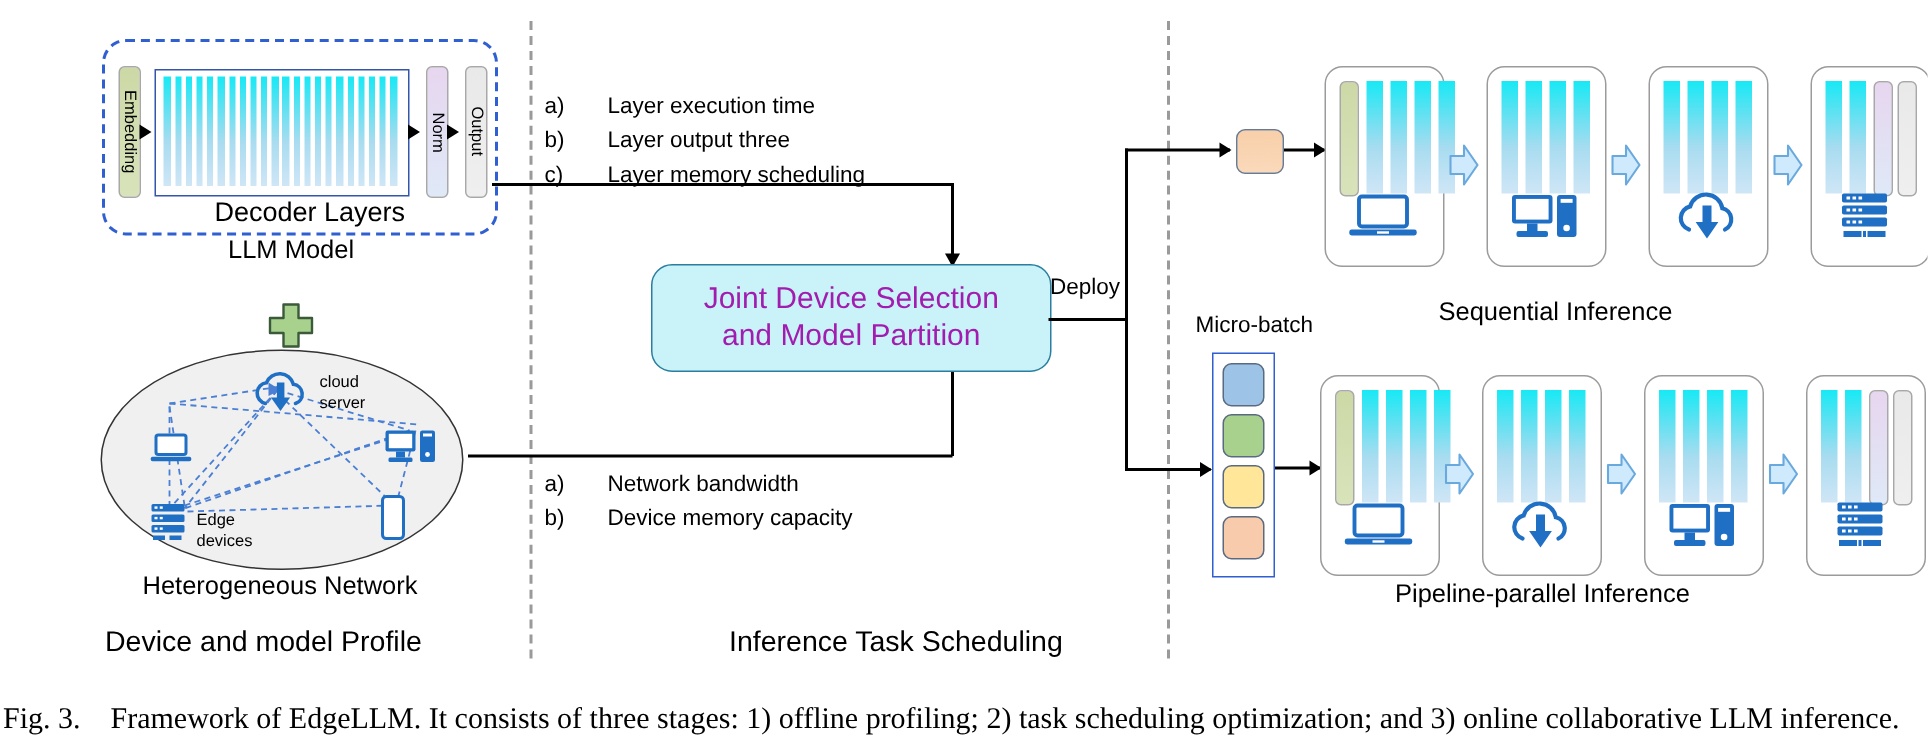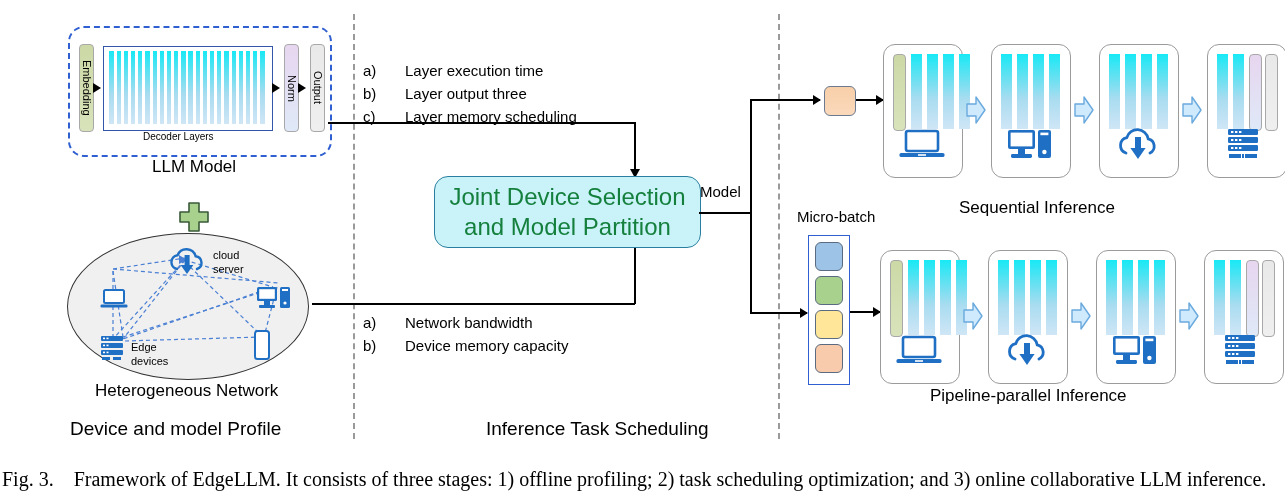--- a/index.html
+++ b/index.html
@@ -4,21 +4,21 @@
 <style>
   html,body{margin:0;padding:0;background:#ffffff;}
   body{width:1285px;height:504px;position:relative;font-family:"Liberation Sans",sans-serif;color:#000;overflow:hidden;}
   .fig{position:absolute;left:0;top:0;width:1285px;height:504px;}
   .abs{position:absolute;}
 
   
   .lbl{position:absolute;white-space:nowrap;font-family:"Liberation Sans",sans-serif;color:#000;}
   .stage-title{font-size:19px;}
   .block-title{font-size:17px;}
-  .small{font-size:10px;}
+  .small{font-size:18px;}
   .tiny{font-size:11px;}
   .prof{font-size:15px;}
 
   
   .divider{position:absolute;top:14px;width:0;height:425px;border-left:2px dashed #9a9a9a;}
 
   
   .llm-box{position:absolute;border:2px dashed #2f5fd0;border-radius:16px;background:#ffffff;}
 
   
@@ -51,21 +51,21 @@
 
   
   .ellipse{position:absolute;border:1.6px solid #333;border-radius:50%;background:#f0f0f0;}
 
   
   .plus{position:absolute;}
 
   
   .sched{position:absolute;border:1.6px solid #2a7fa0;border-radius:14px;background:#c9f3f8;
          display:flex;align-items:center;justify-content:center;text-align:center;line-height:1.25;}
-  .sched span{font-size:24px;color:#15803d;}
+  .sched span{font-size:20px;color:#a21caf;}
 
   
   .dev{position:absolute;border:1.7px solid #9b9b9b;border-radius:12px;background:#ffffff;}
   .chev{position:absolute;}
 
   
   .mb-box{position:absolute;border:1.4px solid #2f5fd0;background:#ffffff;}
   .mb-cell{position:absolute;border:1.2px solid #5a6a80;border-radius:6px;}
 
   .token{position:absolute;border:1.4px solid #6b7a90;border-radius:6px;
@@ -232,21 +232,21 @@
   <div class="arrow-v up" style="left:634px;top:246px;height:58px;"></div>
 
   <div class="sched" style="left:434px;top:176px;width:265px;height:70px;">
     <div>
       <span>Joint Device Selection</span><br>
       <span>and Model Partition</span>
     </div>
   </div>
 
   <div class="plainline-h" style="left:699px;top:212px;width:52px;"></div>
-  <div class="lbl prof" style="left:700px;top:183px;">Model</div>
+  <div class="lbl prof" style="left:700px;top:183px;">Deploy</div>
   <div class="plainline-v" style="left:750px;top:99px;height:215px;"></div>
 
   <div class="arrow-h" style="left:750px;top:99px;width:70px;"></div>
 
   <div class="arrow-h" style="left:750px;top:312px;width:57px;"></div>
 
   <div class="token" style="left:824px;top:86px;width:30px;height:28px;"></div>
   <div class="arrow-h" style="left:856px;top:99px;width:27px;"></div>
 
   <div id="seq-row" style="position:absolute;left:0;top:0;">

